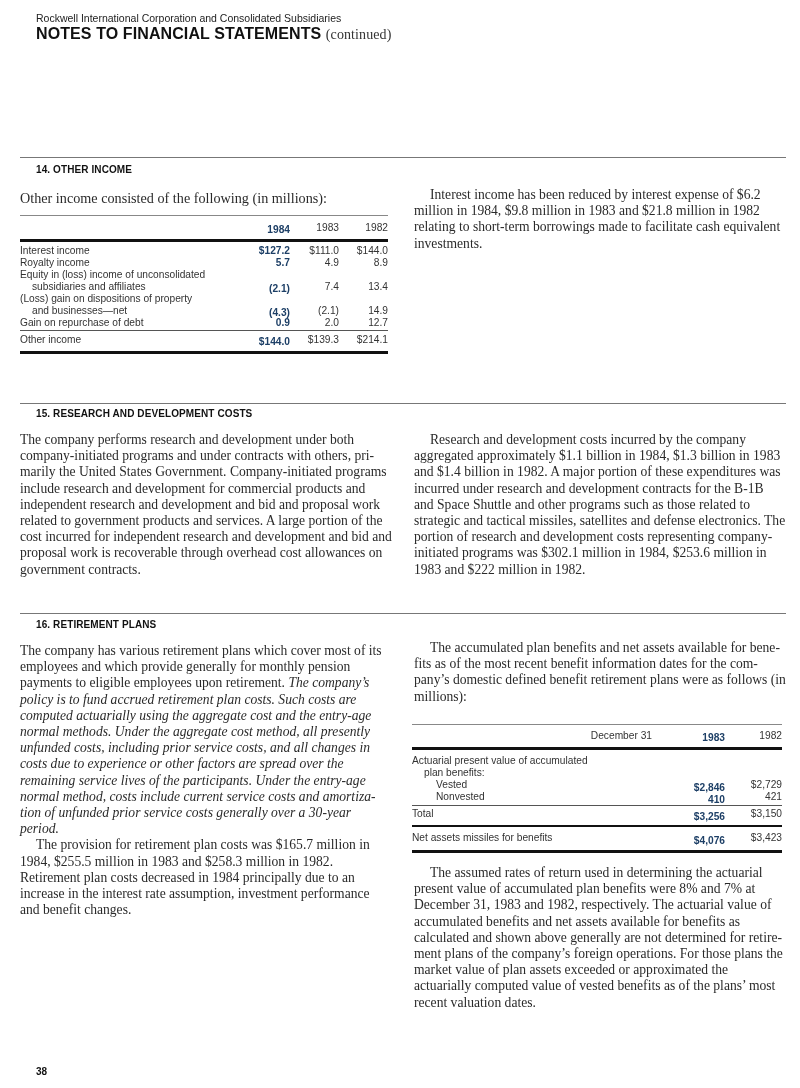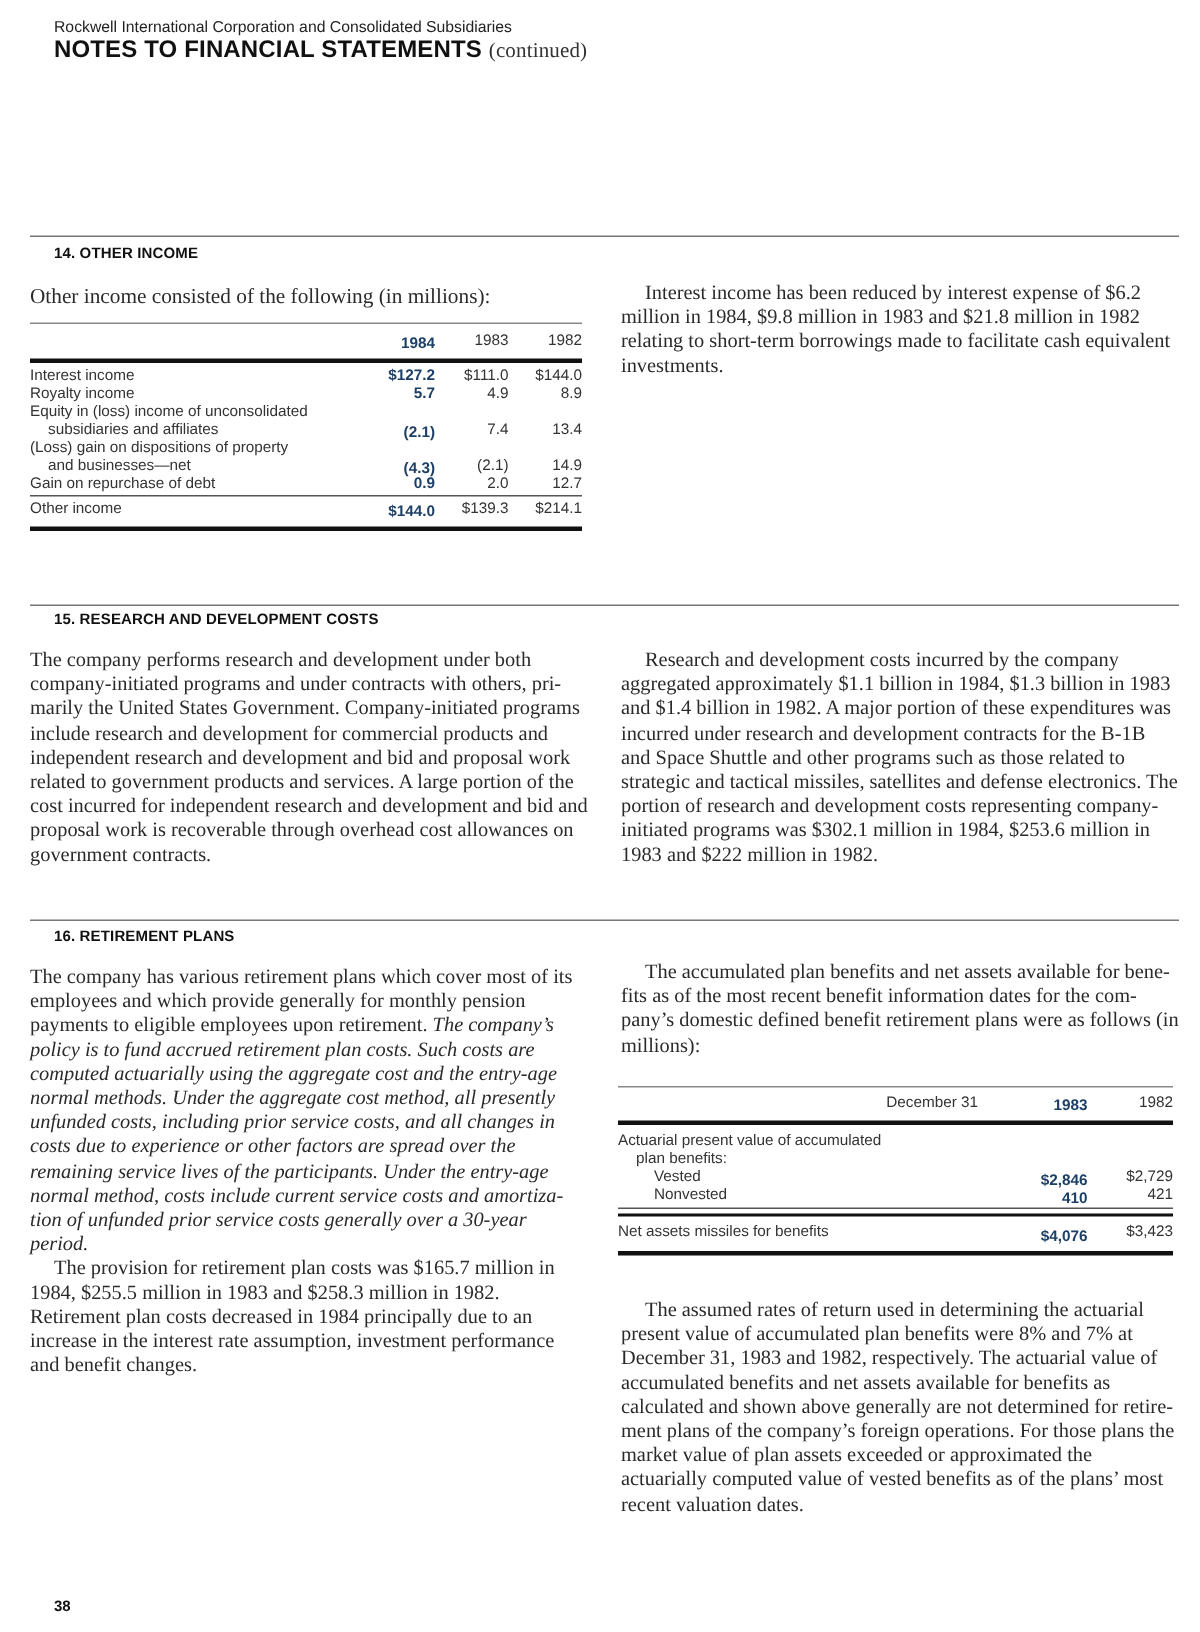--- a/index.html
+++ b/index.html
@@ -135,20 +135,25 @@
         <span class="c bold" style="right:57px; top:3px;">$2,846</span>
         <span class="c" style="right:0;">$2,729</span>
       </div>
       <div class="row">
         <span class="lbl ind2">Nonvested</span>
         <span class="c bold" style="right:57px; top:3px;">410</span>
         <span class="c" style="right:0;">421</span>
       </div>
     </div>
   <div class="thin" style="margin-top:2px;"></div>
+  <div class="row" style="height:16px; line-height:16px;">
+    <span class="lbl">Total</span>
+    <span class="c bold" style="right:57px; top:3px;">$3,256</span>
+    <span class="c" style="right:0;">$3,150</span>
+  </div>
   <div class="thick" style="margin-top:3px; height:2px;"></div>
   <div class="row" style="height:16px; line-height:16px; margin-top:3px;">
     <span class="lbl">Net assets missiles for benefits</span>
     <span class="c bold" style="right:57px; top:3px;">$4,076</span>
     <span class="c" style="right:0;">$3,423</span>
   </div>
   <div class="thick" style="margin-top:4px;"></div>
 </div>
 
 <div class="para serif indent" style="left:414px; top:865px; width:372px;">The assumed rates of return used in determining the actuarial present value of accumulated plan benefits were 8% and 7% at December 31, 1983 and 1982, respectively. The actuarial value of accumulated benefits and net assets available for benefits as calculated and shown above generally are not determined for retire­ment plans of the company’s foreign operations. For those plans the market value of plan assets exceeded or approximated the actuarially computed value of vested benefits as of the plans’ most recent valuation dates.</div>

